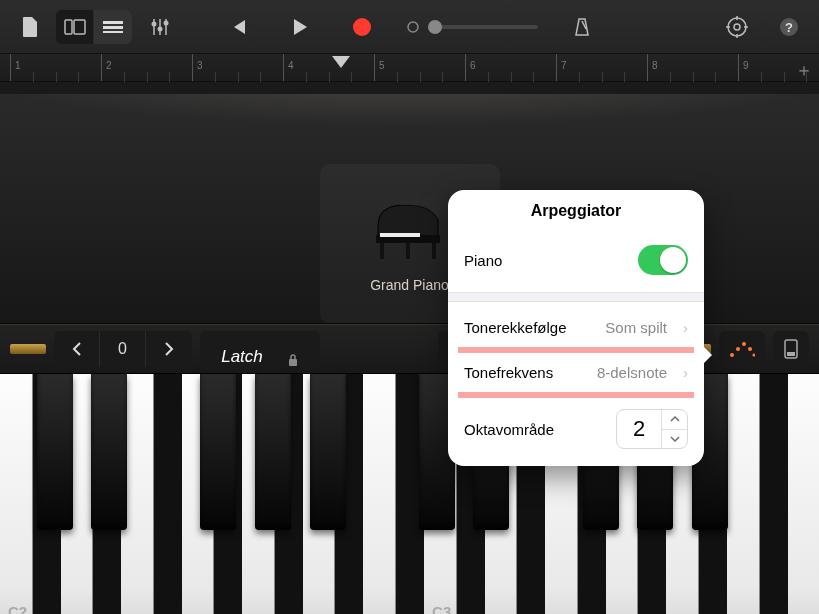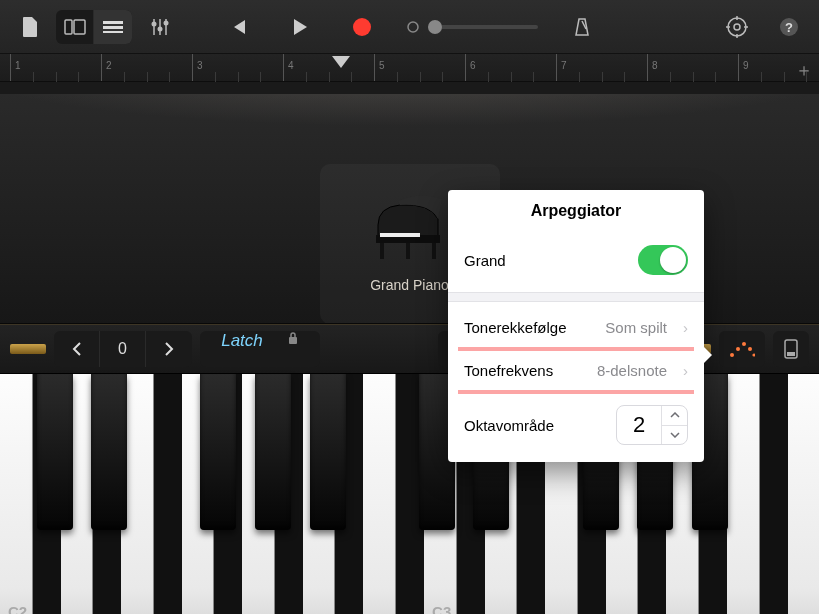--- a/index.html
+++ b/index.html
@@ -86,22 +86,22 @@
     gap:8px;
   }
   .hinge{width:36px;height:10px;background:linear-gradient(#caa24a,#7a5a1a);border-radius:2px;}
   .seg3{
     display:flex; background:#1a1a1a; border-radius:6px; overflow:hidden; height:36px;
   }
   .seg3 .cell{width:46px;display:flex;align-items:center;justify-content:center;color:#ddd;border-right:1px solid #2a2a2a;}
   .seg3 .cell:last-child{border-right:none;}
   .latch{
     width:120px;height:36px;border-radius:6px;background:#1a1a1a;
-    display:flex;align-items:flex-start;justify-content:center;gap:24px;
-    font-family: "Snell Roundhand", cursive; font-style:italic; color:#7dd3fc; font-size:17px;
+    display:flex;align-items:flex-end;justify-content:center;gap:24px;
+    font-family: "Snell Roundhand", cursive; font-style:italic; color:#ffffff; font-size:17px;
   }
   .gliss{
     width:120px;height:36px;border-radius:6px;background:#1a1a1a;
     display:flex;flex-direction:column;align-items:center;justify-content:center;
     font-family: "Snell Roundhand", cursive; font-style:italic; color:#ccc; font-size:15px;
   }
   .dots{font-size:7px;letter-spacing:3px;color:#666;margin-top:2px;font-style:normal;font-family:Arial;}
   .arp-btn{
     width:46px;height:36px;border-radius:6px;background:#1a1a1a;
     display:flex;align-items:center;justify-content:center;color:#ff7a3d;
@@ -127,39 +127,39 @@
     position:absolute;top:0;width:36px;height:62%;
     background:linear-gradient(#2b2b2b,#050505);
     border-radius:0 0 4px 4px;
     box-shadow:0 4px 6px rgba(0,0,0,0.5), inset 0 -4px 4px rgba(0,0,0,0.6);
     pointer-events:auto;
   }
 
   
   .popover{
     position:absolute; left:448px; top:190px; width:256px;
-    background:#fff; border-radius:4px;
+    background:#fff; border-radius:16px;
     box-shadow:0 10px 30px rgba(0,0,0,0.45);
     z-index:50; color:#000; overflow:visible;
   }
   .popover::after{
     content:"";position:absolute;right:-8px;top:156px;
     width:0;height:0;border-top:9px solid transparent;border-bottom:9px solid transparent;border-left:9px solid #fff;
   }
   .pop-title{
     text-align:center;font-weight:600;font-size:16px;padding:12px 0 8px;
   }
   .pop-group{
     margin:6px 10px; background:#fff;
   }
   .row{
     display:flex;align-items:center;justify-content:space-between;
     padding:11px 6px; font-size:15px;
   }
-  .row + .row{border-top:4px solid #fca5a5;}
+  .row + .row{border-top:6px solid #fca5a5;}
   .row .val{color:#8a8a8e;display:flex;align-items:center;gap:16px;}
   .chev{color:#c5c5c9;font-size:15px;}
   .divider{height:10px;background:#f2f2f5;border-top:1px solid #e2e2e6;border-bottom:1px solid #e2e2e6;}
 
   .switch{
     width:50px;height:30px;border-radius:15px;background:#34c759;position:relative;
   }
   .switch .knob{
     position:absolute;top:2px;right:2px;width:26px;height:26px;border-radius:50%;background:#fff;
     box-shadow:0 1px 2px rgba(0,0,0,0.3);
@@ -437,21 +437,21 @@
       <div class="bkey" style="left: 637.2px;"></div>
       <div class="bkey" style="left: 691.8px;"></div>
     </div>
 </div>
 
 <div class="popover">
   <div class="pop-title">Arpeggiator</div>
 
   <div class="pop-group">
     <div class="row">
-      <span>Grand</span>
+      <span>Piano</span>
       <div class="switch">
           <div class="knob"></div>
         </div>
     </div>
   </div>
 
   <div class="divider"></div>
 
   <div class="pop-group">
     <div class="row">

